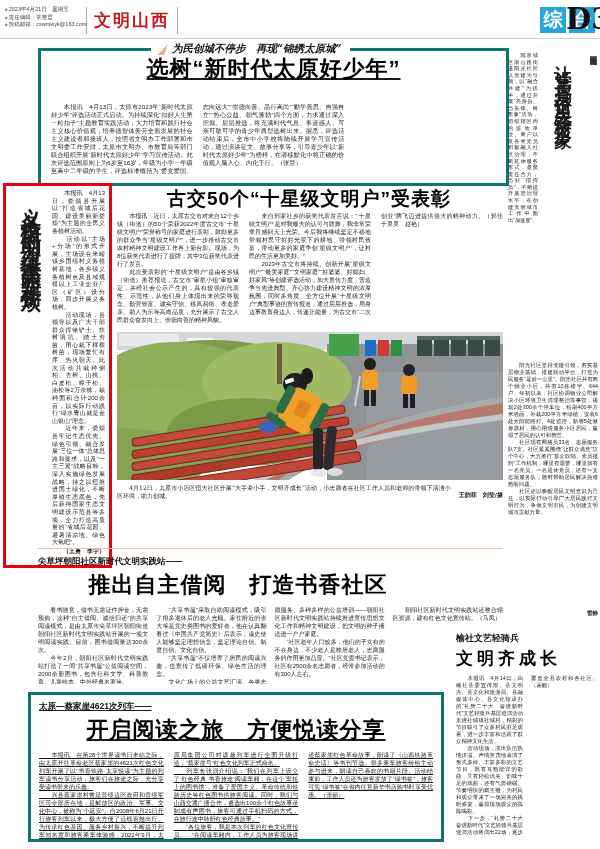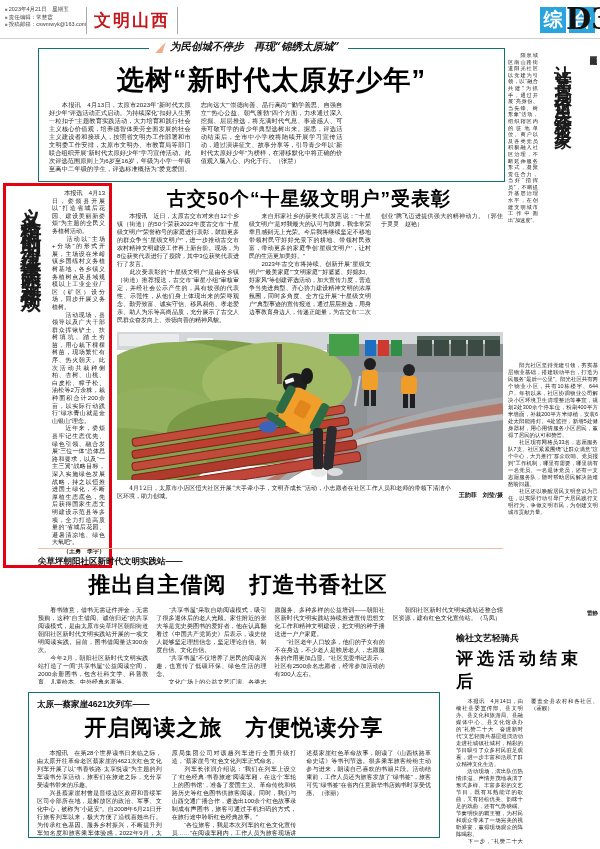--- a/index.html
+++ b/index.html
@@ -10,21 +10,21 @@
   .meta{font-size:5.5px;line-height:7.5px;color:#444;}
   .meta .sq{color:#888;font-size:4.5px;margin-right:1px;}
   .masthead{font-family:"DejaVu Serif",serif;font-weight:bold;
             font-size:17px;color:#c6171e;letter-spacing:2px;
             border-left:1px solid #aaa;border-right:1px solid #aaa;padding:2px 7px;}
   .badge{display:inline-block;width:26px;height:26px;background:#2aa4dc;color:#fff;
          font-weight:bold;font-size:19px;line-height:26px;text-align:center;margin-right:3px;}
   .pageno{font-family:"DejaVu Serif",serif;font-weight:bold;font-size:29px;color:#111;}
   .hrule{height:1px;background:#cfcfcf;}
   
-  .pinkbox{border:1px solid #0f766e;}
+  .pinkbox{border:3px solid #0f766e;text-decoration:underline;}
   .pinkline{background:#f0c0a4;}
   .redbox{border:3px solid #e60012;}
   
   .kicker{font-size:8.5px;font-weight:bold;color:#111;}
   .h-big{font-weight:bold;text-align:center;color:#000;letter-spacing:1px;}
   .body-cols{font-size:6px;line-height:8px;text-align:justify;white-space:pre-line;
              color:#222;column-fill:auto;overflow:hidden;}
   .body-plain{font-size:6px;line-height:7.5px;text-align:justify;white-space:pre-line;
               color:#222;overflow:hidden;}
   .tiny{font-size:5.5px;line-height:7px;}
@@ -55,21 +55,21 @@
     <span class="badge">综</span><span class="badge">合</span>
   </div>
   <div class="abs pageno" style="left:566px;top:2px;">D3</div>
   <div class="abs hrule" style="left:0;top:38px;width:600px;"></div>
 
   <div class="abs pinkbox" style="left:38px;top:48px;width:465px;height:132px;">
     <div class="abs banner" style="left:110px;top:-9px;">
       <span class="tri"></span>
       <span>为民创城不停步　再现“锦绣太原城”</span>
     </div>
-    <div class="h-big" style="font-size:27px;margin-top:13px;">选树“新时代太原好少年”</div>
+    <div class="h-big" style="font-size:22px;margin-top:3px;">选树“新时代太原好少年”</div>
     <div class="body-cols" style="position:absolute;left:10px;right:10px;top:52px;height:74px;column-count:3;column-gap:10px;font-size:6.2px;">　　本报讯　4月13日，太原市2023年“新时代太原好少年”评选活动正式启动。为持续深化“扣好人生第一粒扣子”主题教育实践活动，大力培育和践行社会主义核心价值观，培养德智体美劳全面发展的社会主义建设者和接班人，按照省文明办工作部署和市文明委工作安排，太原市文明办、市教育局等部门联合组织开展“新时代太原好少年”学习宣传活动。此次评选范围原则上为6岁至16岁，年级为小学一年级至高中二年级的学生，评选标准概括为“爱党爱国、志向远大”“崇德向善、品行高尚”“勤学善思、自强自立”“热心公益、朝气蓬勃”四个方面，力求通过深入挖掘、层层推选，将充满时代气息、事迹感人、可亲可敬可学的青少年典型选树出来。据悉，评选活动结束后，全市中小学校将陆续开展学习宣传活动，通过演讲征文、故事分享等，引导青少年以“新时代太原好少年”为榜样，在潜移默化中将正确的价值观入脑入心、内化于行。（张慧）</div>
   </div>
 
   <div class="abs redbox" style="left:3px;top:183px;width:103px;height:379px;">
     <div style="position:relative;height:100%;padding:4px;box-sizing:border-box;overflow:hidden;">
       <div style="float:left;width:42px;height:350px;display:flex;justify-content:center;">
         <div class="vert" style="font-size:21px;font-weight:bold;letter-spacing:7px;">义务植树助力建设美丽新娄烦</div>
       </div>
       <div class="body-plain" style="font-size:6px;line-height:7.6px;">　　本报讯　4月13日，娄烦县开展以“打造省城后花园、建设美丽新娄烦”为主题的全民义务植树活动。
 　　活动以“主场+分场”的形式开展，主场设在米峪镇乡国练村义务植树基地，各乡镇义务植树点及县域规模以上工业企业厂区（矿区）设分场，同步开展义务植树。
@@ -198,19 +198,19 @@
       <div class="h-big" style="font-size:22px;margin-top:2px;">开启阅读之旅　方便悦读分享</div>
       <div class="body-cols" style="margin-top:6px;height:92px;column-count:3;column-gap:10px;">　　本报讯　在第28个世界读书日来临之际，由太原开往革命老区蔡家崖的4621次红色文化列车开展了以“书香铁路·太享悦读”为主题的列车读书分享活动，旅客们在旅途之际，充分享受读书带来的乐趣。
 　　兴县蔡家崖村曾是晋绥边区政府和晋绥军区司令部所在地，是解放区的政治、军事、文化中心，被称为“小延安”。自2008年6月21日开行旅客列车以来，极大方便了沿线百姓出行。为传承红色基因、服务乡村振兴，不断提升列车知名度和旅客乘车体验感，2022年9月，太原局集团公司对该趟列车进行全面升级打造，“蔡家崖号”红色文化列车正式命名。
 　　列车长张润介绍说：“我们在列车上设立了‘红色经典·书香旅途’阅读车厢，在这个‘车轮上的图书馆’，准备了爱国主义、革命传统和铁路历史等红色图书供旅客阅读。同时，我们与山西交通广播合作，遴选出100余个红色故事录制成有声图书，旅客可通过手机扫码的方式，在旅行途中聆听红色经典故事。”
 　　“各位旅客，我是本次列车的红色文化宣传员……”在阅读车厢内，工作人员为旅客现场讲述蔡家崖红色革命故事，朗读了《山西铁路革命史话》等书刊节选。很多乘车旅客纷纷主动参与进来，朗读自己喜欢的书籍片段。活动结束前，工作人员还为旅客发放了“绿书签”，旅客可凭“绿书签”在省内任意新华书店购书时享受优惠。（张丽）</div>
     </div>
   </div>
 
   <div class="abs" style="left:456px;top:632px;width:142px;height:212px;overflow:hidden;">
     <div class="kicker" style="font-size:9px;">榆社文艺轻骑兵</div>
-    <div class="h-big" style="font-size:17px;text-align:left;letter-spacing:4px;margin-top:2px;">评选活动结束后</div>
+    <div class="h-big" style="font-size:17px;text-align:left;letter-spacing:4px;margin-top:2px;">文明齐成长</div>
     <div class="body-cols tiny" style="margin-top:5px;height:168px;column-count:2;column-gap:8px;font-size:5.4px;line-height:7px;">　　本报讯　4月14日，由榆社县委宣传部、县文明办、县文化和旅游局、县融媒体中心、县文化馆承办的“礼赞二十大　奋进新时代”文艺轻骑兵基层巡演活动走进社城镇社城村，精彩的节目吸引了众多村民驻足观看，进一步丰富和活跃了群众精神文化生活。
 　　活动现场，演出队伍热情洋溢、声情并茂地表演了形式多样、丰富多彩的文艺节目，既有耳熟能详的歌曲，又有轻松优美、韵味十足的戏曲，还有气势磅礴、节奏明快的霸王鞭，为村民和观众带来了一场完美的视听盛宴，赢得现场观众的阵阵喝彩。
 　　下一步，“礼赞二十大　奋进新时代”文艺轻骑兵基层巡演活动将演出22场，逐步覆盖全县农村和各社区。（霍靓）</div>
   </div>
 
 </div>
 
 </body></html>

